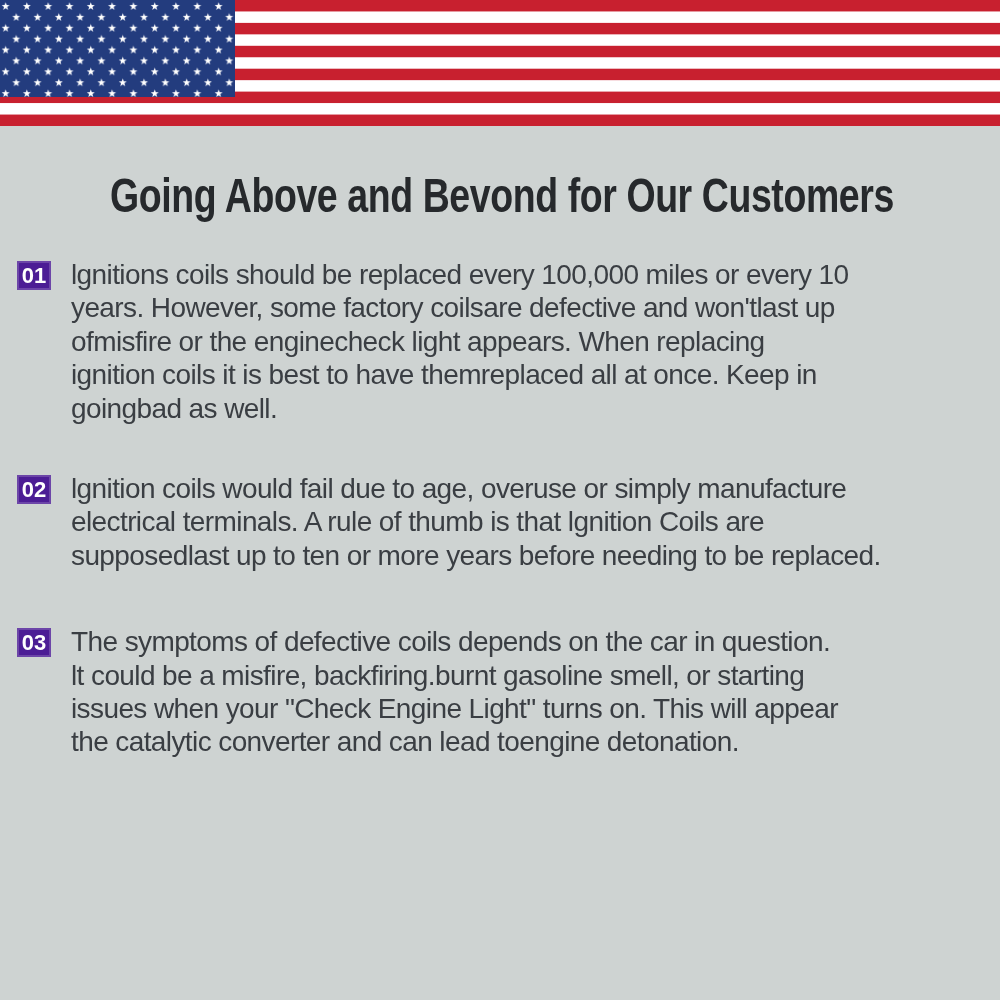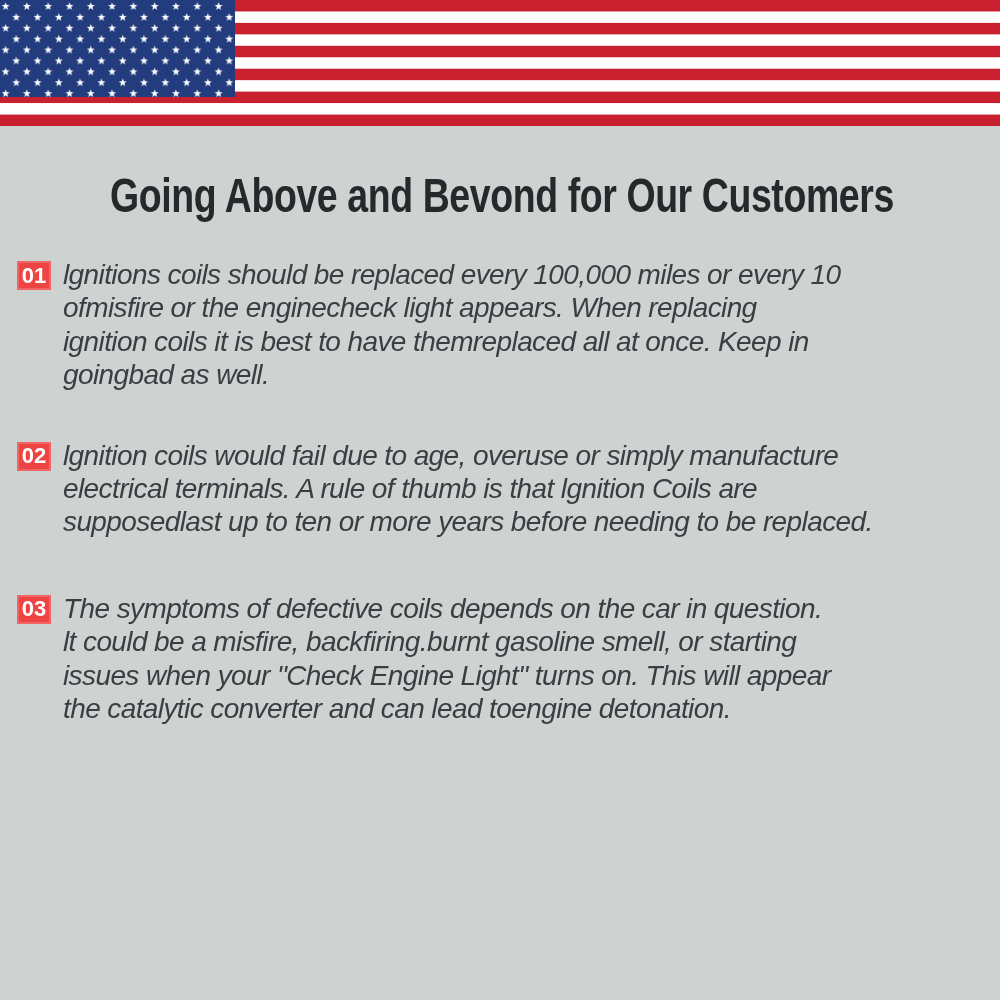--- a/index.html
+++ b/index.html
@@ -31,34 +31,33 @@
   .item{
     display:flex;
     align-items:flex-start;
   }
   .item + .item{margin-top:47px;}
   .item:last-child{margin-top:53px;}
   .badge{
     flex:0 0 auto;
     width:34px;height:29px;
     margin-top:3px;
-    background:#ef4444;
+    background:#4c1d95;
     color:#ffffff;
     font-weight:bold;
     font-size:22px;
     display:flex;align-items:center;justify-content:center;
     box-shadow:inset 0 0 0 2px rgba(255,255,255,0.18);
   }
   .para{
-    margin-left:12px;
+    margin-left:20px;
     color:#3a3e43;
     font-size:28px;
     letter-spacing:-0.6px;
     line-height:33.4px;
-    font-style:italic;
   }
   .line{white-space:nowrap;}
 </style>
 </head>
 <body>
 
 <svg class="flag" viewBox="0 0 1000 126" preserveAspectRatio="none" aria-hidden="true">
   <defs>
     <path id="star" d="M0,-4.2L0.99,-1.36L3.99,-1.3L1.6,0.52L2.47,3.4L0,1.68L-2.47,3.4L-1.6,0.52L-3.99,-1.3L-0.99,-1.36Z" fill="#ffffff"></path>
     <pattern id="starpat" width="21.3" height="21.8" patternUnits="userSpaceOnUse">
@@ -80,20 +79,21 @@
 </svg>
 
 <h1 class="page-title">Going Above and Bevond for Our Customers</h1>
 
 <div class="items">
 
   <div class="item">
     <div class="badge">01</div>
     <div class="para">
       <div class="line">lgnitions coils should be replaced every 100,000 miles or every 10</div>
+      <div class="line">years. However, some factory coilsare defective and won'tlast up</div>
       <div class="line">ofmisfire or the enginecheck light appears. When replacing</div>
       <div class="line">ignition coils it is best to have themreplaced all at once. Keep in</div>
       <div class="line">goingbad as well.</div>
     </div>
   </div>
 
   <div class="item">
     <div class="badge">02</div>
     <div class="para">
       <div class="line">lgnition coils would fail due to age, overuse or simply manufacture</div>

